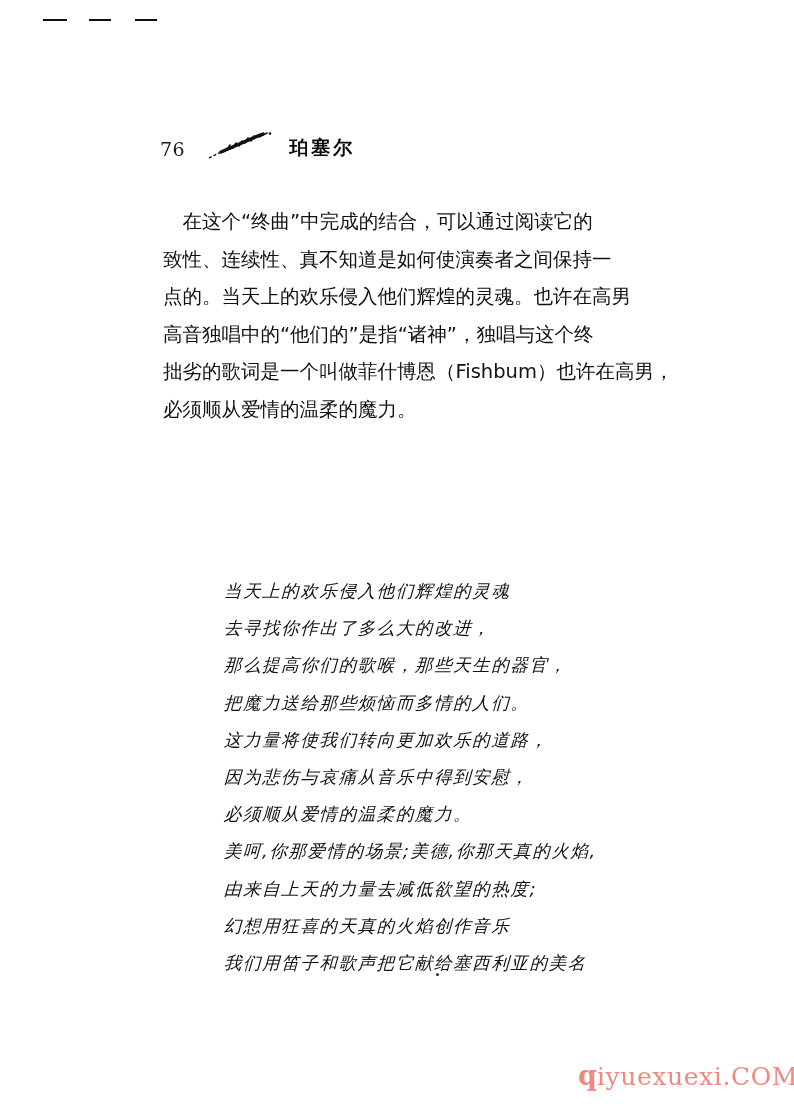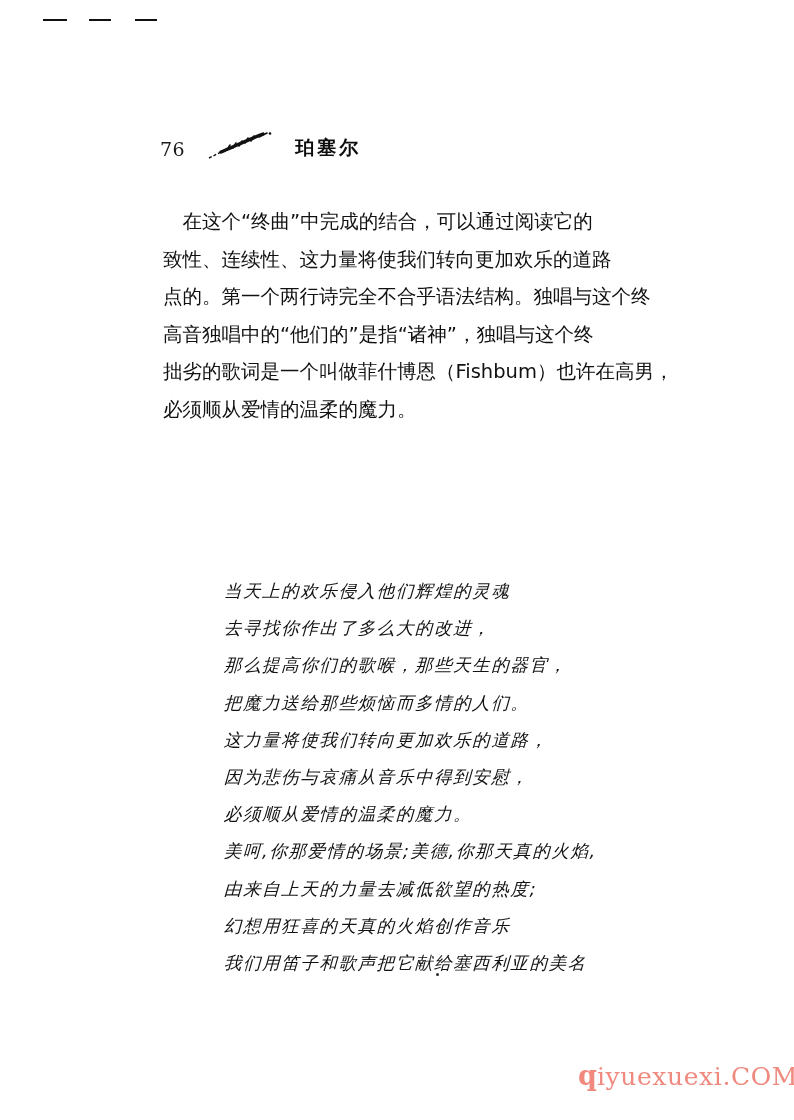--- a/index.html
+++ b/index.html
@@ -67,21 +67,21 @@
     margin-left: 22px;
     flex: 0 0 auto;
   }
   .head-ornament svg { display: block; }
   .head-title {
     font-family: "DejaVu Sans", "Liberation Sans", sans-serif;
     font-size: 19px;
     font-weight: bold;
     color: #0d0d0d;
     letter-spacing: 3px;
-    margin-left: 16px;
+    margin-left: 10px;
     padding-top: 3px;
   }
 
   
   .body-text {
     position: absolute;
     top: 203px;
     left: 163px;
     width: 486px;
   }
@@ -164,22 +164,22 @@
         <path d="M20 19 L23 14 M26 17 L29 12 M32 15 L35 10 M38 12 L41 7 M44 10 L47 5" stroke="#111" stroke-width="1.6" stroke-linecap="round"></path>
         <path d="M52 6 L60 2" stroke="#111" stroke-width="1.6" stroke-linecap="round"></path>
         <circle cx="63" cy="2.5" r="1.3" fill="#111"></circle>
       </svg>
     </span>
     <span class="head-title">珀塞尔</span>
   </div>
 
   <div class="body-text">
     <div class="prose-line">　在这个“终曲”中完成的结合，可以通过阅读它的</div>
-    <div class="prose-line">致性、连续性、这力量将使我们转向更加欢乐的道路</div>
-    <div class="prose-line">点的。第一个两行诗完全不合乎语法结构。独唱与这个终</div>
+    <div class="prose-line">致性、连续性、真不知道是如何使演奏者之间保持一</div>
+    <div class="prose-line">点的。当天上的欢乐侵入他们辉煌的灵魂。也许在高男</div>
     <div class="prose-line">高音独唱中的“他们的”是指“诸神”，独唱与这个终</div>
     <div class="prose-line">拙劣的歌词是一个叫做菲什博恩（Fishbum）也许在高男，</div>
     <div class="prose-line">必须顺从爱情的温柔的魔力。</div>
   </div>
 
   <div class="verse-block">
     <div class="verse-line">当天上的欢乐侵入他们辉煌的灵魂</div>
     <div class="verse-line">去寻找你作出了多么大的改进，</div>
     <div class="verse-line">那么提高你们的歌喉，那些天生的器官，</div>
     <div class="verse-line">把魔力送给那些烦恼而多情的人们。</div>

